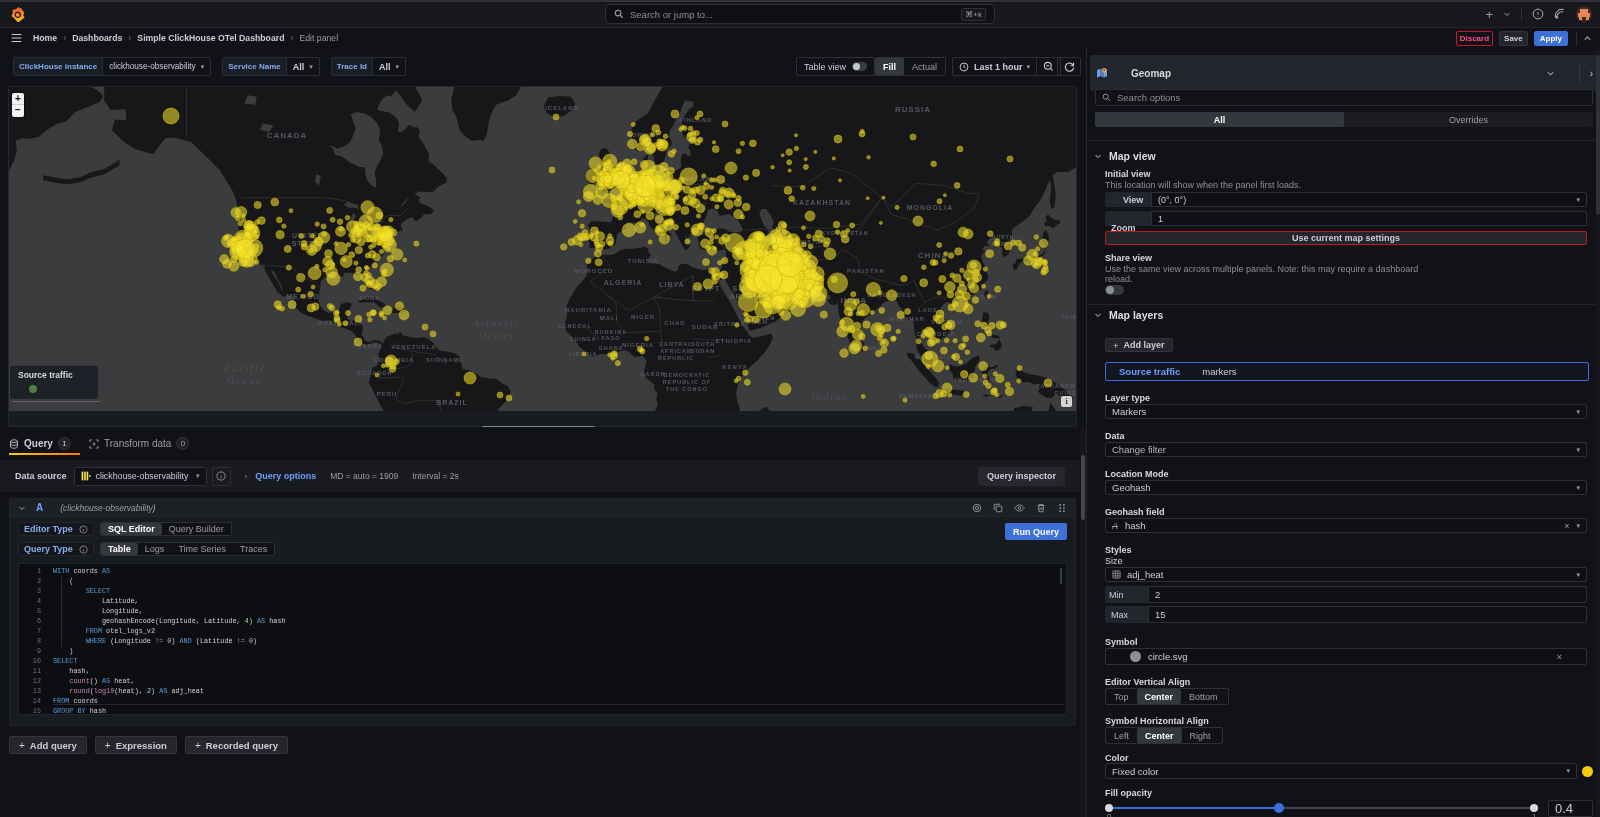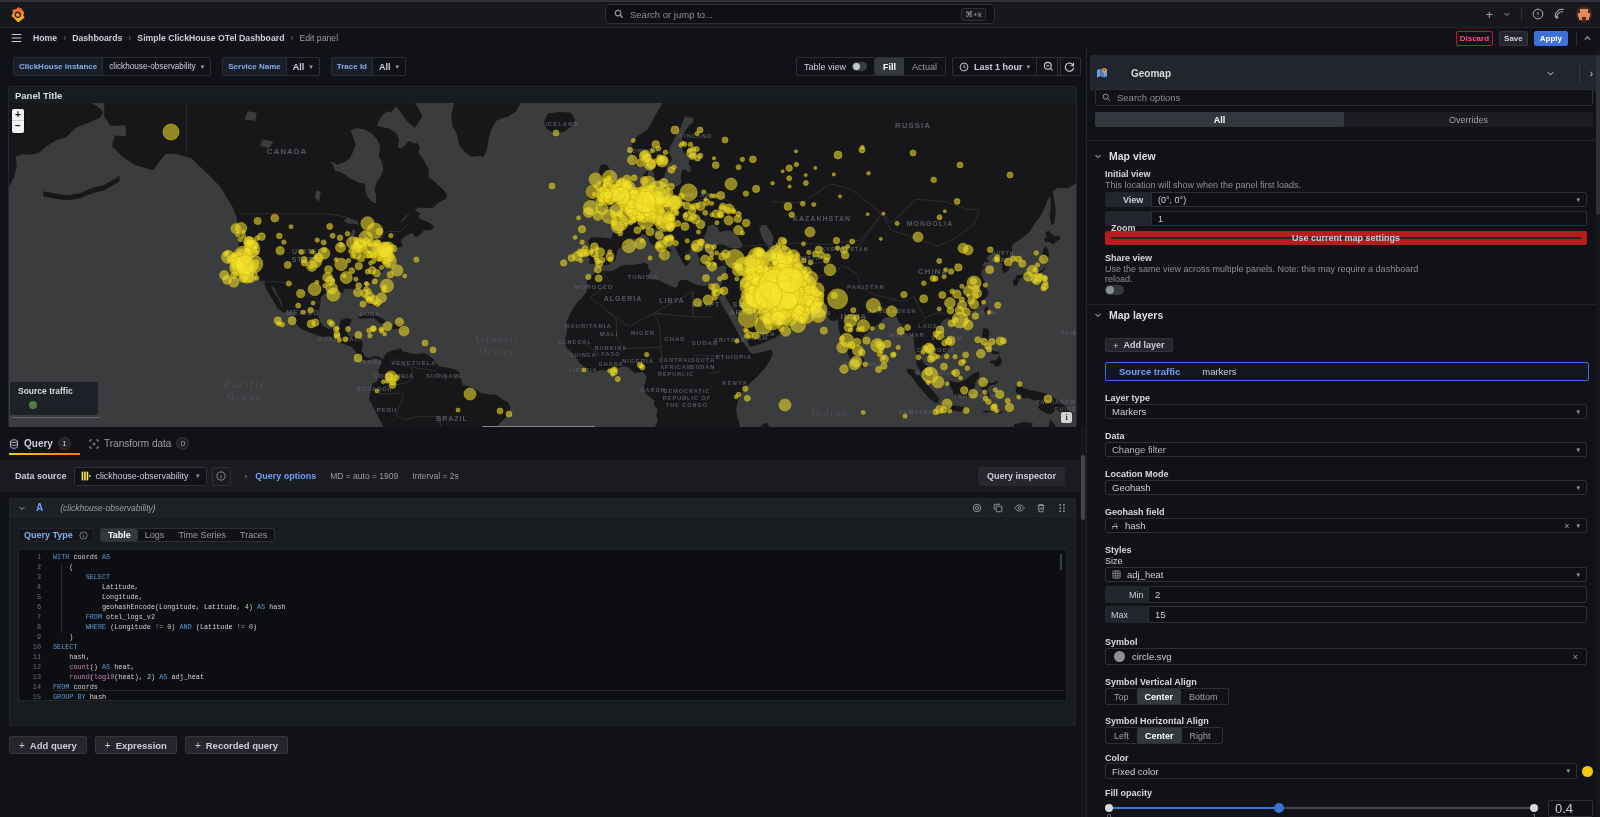--- a/index.html
+++ b/index.html
@@ -138,23 +138,20 @@
   </div>
   <div class="abs fl" style="left:1057px;top:9px;height:19px;width:24px;border:1px solid #2e3036;border-radius:2px;justify-content:center;">
     <svg width="11" height="11" viewBox="0 0 16 16" fill="none" stroke="#ccccdc" stroke-width="1.6">
         <path d="M13.5 6.5 A6 6 0 1 0 14 9.5"></path>
         <path d="M13.8 2.5 V6.8 H9.5" stroke-linejoin="round"></path>
       </svg>
   </div>
 </div>
 
 <div class="abs" style="left:8px;top:86px;width:1069px;height:341px;background:#181b1f;border:1px solid #25272e;border-radius:2px;">
-  <div class="fl" style="height:16px;padding-left:6px;">
-      <span style="color:#dcdce3;font-size:9.5px;font-weight:bold;">Panel Title</span>
-    </div>
   <div style="position:relative;width:1067px;height:324px;overflow:hidden;background:#3b3c3e;">
     <svg class="abs" style="left:0;top:0" width="1067" height="324" viewBox="9 103 1067 324">
 <rect x="9" y="103" width="1067" height="324" fill="#3b3c3e"></rect>
 <g transform="translate(0,0)">
           <g fill="#17171a" stroke="none">
             <path d="M104.2,116.5 L110.3,125.9 L125.6,125.2 L126.2,136.3 L114.9,135.6 L111.8,146.1 L122.5,156.7 L134.7,165.0 L153.0,170.2 L165.2,154.2 L174.4,153.6 L191.1,157.9 L209.4,175.8 L220.1,186.5 L232.3,206.6 L236.3,216.5 L237.8,225.0 L238.7,229.4 L237.5,240.1 L243.0,260.9 L248.8,273.0 L259.1,280.3 L266.5,283.2 L274.1,287.8 L282.6,304.4 L279.6,309.5 L282.9,312.8 L292.1,311.5 L295.7,318.4 L294.2,322.0 L300.9,328.8 L308.6,332.0 L322.3,337.1 L330.5,336.2 L335.4,340.6 L339.7,342.8 L348.5,345.6 L352.8,347.8 L355.2,351.5 L357.7,354.9 L361.9,359.3 L365.9,360.5 L369.9,359.9 L374.1,358.0 L378.1,358.7 L381.1,361.1 L380.5,365.1 L378.1,370.3 L379.6,374.9 L376.9,381.9 L372.6,383.2 L371.4,388.3 L368.9,398.7 L372.9,406.4 L381.1,422.5 L384.8,428.7 L387.9,434.4 L403.1,434.4 L494.9,434.4 L497.7,425.6 L503.8,419.4 L509.2,413.2 L510.5,407.6 L508.3,402.4 L503.1,400.0 L496.1,394.8 L490.0,394.4 L481.5,393.2 L474.8,388.7 L468.7,386.2 L462.6,385.0 L460.1,373.4 L455.9,369.7 L448.5,367.6 L442.1,367.3 L438.2,365.4 L433.6,359.6 L429.0,355.6 L425.1,353.4 L420.8,353.4 L415.9,354.3 L409.8,353.1 L402.5,351.2 L400.4,347.5 L398.2,349.7 L395.5,349.4 L390.9,350.9 L386.9,352.5 L382.4,359.3 L379.0,356.5 L374.1,356.2 L368.9,358.3 L365.0,356.2 L362.5,352.2 L361.6,349.4 L362.8,346.2 L362.2,339.3 L354.6,336.5 L349.7,336.8 L347.3,334.6 L347.6,327.8 L350.0,324.6 L351.9,319.4 L347.6,318.1 L340.9,320.1 L339.1,326.6 L334.5,327.5 L328.4,329.1 L323.8,326.6 L320.1,321.4 L318.3,315.8 L319.2,309.2 L320.4,303.8 L320.8,296.9 L325.3,293.5 L330.5,290.7 L337.5,292.1 L343.6,292.4 L343.6,288.9 L349.7,288.5 L357.7,290.7 L360.4,289.3 L364.4,293.5 L364.1,297.6 L367.1,303.4 L372.3,306.1 L372.6,300.7 L368.9,291.0 L368.3,286.1 L371.4,281.4 L376.0,276.0 L379.0,274.8 L383.6,270.4 L384.8,264.4 L386.0,262.1 L388.2,256.6 L390.9,251.9 L396.4,248.3 L402.8,246.2 L400.7,241.7 L401.3,239.6 L406.2,235.4 L412.2,232.9 L415.9,237.5 L420.8,234.2 L423.8,230.3 L430.6,230.3 L434.2,227.2 L429.6,222.8 L419.9,218.7 L418.4,215.5 L420.8,213.7 L413.8,209.5 L410.7,211.3 L403.1,221.4 L400.1,223.7 L403.7,218.3 L411.3,210.9 L419.0,207.6 L428.1,208.0 L433.6,207.6 L438.2,202.7 L446.7,198.3 L446.4,193.3 L442.1,188.6 L437.0,183.9 L432.1,179.6 L428.4,176.9 L429.0,170.2 L426.0,164.4 L422.9,158.5 L418.7,153.6 L419.9,146.7 L416.8,142.9 L413.8,143.5 L408.6,140.9 L404.6,146.1 L400.4,148.6 L397.9,146.7 L399.1,139.6 L396.4,133.6 L389.7,128.7 L383.3,127.3 L379.0,126.6 L377.2,125.2 L379.0,120.2 L382.7,115.0 L387.2,111.2 L390.9,112.7 L395.5,106.6 L396.1,94.4 L104.2,94.4 Z"></path>
             <path d="M441.2,94.4 L455.0,94.4 L453.4,107.3 L451.3,115.0 L452.5,125.9 L456.5,132.9 L459.5,146.1 L465.6,152.4 L471.7,156.7 L477.8,156.1 L483.9,156.7 L487.0,149.3 L488.5,139.6 L490.0,132.9 L493.1,125.9 L496.1,120.9 L500.7,118.7 L508.3,116.5 L516.0,111.2 L520.5,103.4 L532.7,97.7 L541.9,94.4 Z"></path>
             <path d="M413.8,94.4 L428.1,102.6 L419.9,120.2 L414.7,128.0 L406.8,120.9 L398.5,108.9 L389.4,101.8 L395.5,94.4 Z"></path>
             <path d="M281.1,94.4 L290.3,97.7 L284.2,101.0 L272.0,105.0 L259.8,99.4 L265.9,94.4 Z"></path>
             <path d="M548.0,113.5 L560.2,112.0 L570.9,112.7 L575.4,119.4 L572.4,125.9 L563.2,132.2 L554.1,132.9 L547.4,129.4 L543.4,123.1 L548.0,113.5 Z"></path>
@@ -1562,20 +1559,36 @@
             <circle cx="5" cy="3" r="1.4"></circle>
             <circle cx="11" cy="3" r="1.4"></circle>
             <circle cx="5" cy="8" r="1.4"></circle>
             <circle cx="11" cy="8" r="1.4"></circle>
             <circle cx="5" cy="13" r="1.4"></circle>
             <circle cx="11" cy="13" r="1.4"></circle>
           </svg>
       </div>
     </div>
     <div style="position:relative;padding:5px 8px;">
+      <div class="fl" style="gap:0;">
+        <div class="fl" style="width:76px;height:14px;background:#14161b;border:1px solid #23252b;border-radius:2px;padding:0 5px;justify-content:space-between;">
+          <span style="color:#83b0ec;font-size:9px;font-weight:bold;">Editor Type</span>
+          <svg width="9" height="9" viewBox="0 0 16 16" fill="none" stroke="#9d9da6" stroke-width="1.3">
+              <circle cx="8" cy="8" r="6.5"></circle>
+              <path d="M8 7.5 V11.5 M8 4.5 v.7"></path>
+            </svg>
+        </div>
+        <div class="fl seg" style="margin-left:6px;height:14px;">
+          <span class="on fl" style="height:12px;padding:0 7px;font-size:9px;">SQL Editor</span>
+          <span class="fl" style="height:12px;padding:0 7px;font-size:9px;">Query Builder</span>
+        </div>
+        <div class="fl abs" style="right:8px;top:6px;height:17px;background:#3d71d9;border-radius:2px;padding:0 8px;">
+            <span style="color:#fff;font-size:9px;font-weight:bold;">Run Query</span>
+          </div>
+      </div>
       <div class="fl" style="margin-top:6px;">
         <div class="fl" style="width:76px;height:14px;background:#14161b;border:1px solid #23252b;border-radius:2px;padding:0 5px;justify-content:space-between;">
           <span style="color:#83b0ec;font-size:9px;font-weight:bold;">Query Type</span>
           <svg width="9" height="9" viewBox="0 0 16 16" fill="none" stroke="#9d9da6" stroke-width="1.3">
               <circle cx="8" cy="8" r="6.5"></circle>
               <path d="M8 7.5 V11.5 M8 4.5 v.7"></path>
             </svg>
         </div>
         <div class="fl seg" style="margin-left:6px;height:14px;">
           <span class="on fl" style="height:12px;padding:0 7px;font-size:9px;">Table</span>
@@ -1697,21 +1710,21 @@
       </div>
   </div>
   <div class="abs fl" style="left:18px;top:163px;width:482px;height:15px;">
     <div class="fl" style="width:46px;height:15px;background:#22252b;border-radius:2px 0 0 2px;padding-left:6px;">
         <span style="color:#ccccdc;font-size:9px;font-weight:bold;margin-top:18px;">Zoom</span>
       </div>
     <div class="fl" style="flex:1;height:15px;background:#0f1014;border:1px solid #2e3036;border-radius:0 2px 2px 0;padding:0 6px;">
         <span style="color:#ccccdc;font-size:9px;">1</span>
       </div>
   </div>
-  <div class="abs fl" style="left:18px;top:183px;width:482px;height:14px;background:#24262c;border:6px solid #b91c1c;border-radius:2px;justify-content:center;">
+  <div class="abs fl" style="left:18px;top:183px;width:482px;height:14px;background:#24262c;border:1px solid #b91c1c;border-radius:2px;justify-content:center;">
       <span style="color:#ccccdc;font-size:9px;font-weight:bold;">Use current map settings</span>
     </div>
   <div class="abs" style="left:18px;top:205px;color:#d8d9dd;font-size:9px;font-weight:bold;">Share view</div>
   <div class="abs" style="left:18px;top:216px;color:#8e8e96;font-size:9px;width:480px;">Use the same view across multiple panels. Note: this may require a dashboard<br>reload.</div>
   <div class="abs" style="left:18px;top:237px;width:19px;height:10px;background:#34373e;border-radius:5px;">
       <div class="abs" style="left:1px;top:1px;width:8px;height:8px;border-radius:50%;background:#8e8e96;"></div>
     </div>
   <div class="abs" style="left:0;top:256px;width:514px;height:1px;background:#23252b;"></div>
 
   <div class="abs fl" style="left:7px;top:261px;gap:7px;">
@@ -1754,42 +1767,42 @@
   <div class="abs" style="left:18px;top:508px;color:#d8d9dd;font-size:9px;">Size</div>
   <div class="abs fl" style="left:18px;top:519px;width:482px;height:15px;background:#0f1014;border:1px solid #2e3036;border-radius:2px;padding:0 6px;">
     <svg width="9" height="9" viewBox="0 0 16 16" fill="none" stroke="#9d9da6" stroke-width="1.3">
         <rect x="1.5" y="1.5" width="13" height="13" rx="1"></rect>
         <path d="M1.5 6 h13 M6 1.5 v13 M10.5 1.5 v13 M1.5 10.5 h13"></path>
       </svg>
     <span style="color:#ccccdc;font-size:9.5px;margin-left:6px;">adj_heat</span>
     <span style="color:#9d9da6;font-size:7px;margin-left:auto;">▾</span>
   </div>
   <div class="abs fl" style="left:18px;top:538px;width:482px;height:17px;">
-    <div class="fl" style="width:43px;height:17px;background:#22252b;border-radius:2px 0 0 2px;padding-left:24px;">
+    <div class="fl" style="width:43px;height:17px;background:#22252b;border-radius:2px 0 0 2px;padding-left:4px;">
         <span style="color:#ccccdc;font-size:9px;">Min</span>
       </div>
     <div class="fl" style="flex:1;height:17px;background:#0f1014;border:1px solid #2e3036;border-radius:0 2px 2px 0;padding:0 6px;">
         <span style="color:#ccccdc;font-size:9.5px;">2</span>
       </div>
   </div>
   <div class="abs fl" style="left:18px;top:558px;width:482px;height:17px;">
     <div class="fl" style="width:43px;height:17px;background:#22252b;border-radius:2px 0 0 2px;padding-left:6px;">
         <span style="color:#ccccdc;font-size:9px;">Max</span>
       </div>
     <div class="fl" style="flex:1;height:17px;background:#0f1014;border:1px solid #2e3036;border-radius:0 2px 2px 0;padding:0 6px;">
         <span style="color:#ccccdc;font-size:9.5px;">15</span>
       </div>
   </div>
   <div class="abs" style="left:18px;top:589px;color:#d8d9dd;font-size:9px;font-weight:bold;">Symbol</div>
-  <div class="abs fl" style="left:18px;top:600px;width:482px;height:17px;background:#0f1014;border:1px solid #2e3036;border-radius:2px;padding:0 8px;">
+  <div class="abs fl" style="left:18px;top:600px;width:482px;height:17px;background:#0f1014;border:1px solid #2e3036;border-radius:2px;padding:0 24px;">
     <div style="width:11px;height:11px;border-radius:50%;background:#8e8e96;"></div>
     <span style="color:#ccccdc;font-size:9.5px;margin-left:7px;">circle.svg</span>
     <span style="color:#9d9da6;font-size:9px;margin-left:auto;">×</span>
   </div>
-  <div class="abs" style="left:18px;top:629px;color:#d8d9dd;font-size:9px;font-weight:bold;">Symbol Vertical Align</div>
+  <div class="abs" style="left:18px;top:629px;color:#d8d9dd;font-size:9px;font-weight:bold;">Editor Vertical Align</div>
   <div class="abs fl seg" style="left:18px;top:640px;height:17px;width:124px;">
     <span class="fl" style="height:15px;padding:0 8px;font-size:9px;">Top</span>
     <span class="on fl" style="height:15px;padding:0 8px;font-size:9px;">Center</span>
     <span class="fl" style="height:15px;padding:0 8px;font-size:9px;">Bottom</span>
   </div>
   <div class="abs" style="left:18px;top:668px;color:#d8d9dd;font-size:9px;font-weight:bold;">Symbol Horizontal Align</div>
   <div class="abs fl seg" style="left:18px;top:679px;height:17px;width:118px;">
     <span class="fl" style="height:15px;padding:0 8px;font-size:9px;">Left</span>
     <span class="on fl" style="height:15px;padding:0 8px;font-size:9px;">Center</span>
     <span class="fl" style="height:15px;padding:0 8px;font-size:9px;">Right</span>

